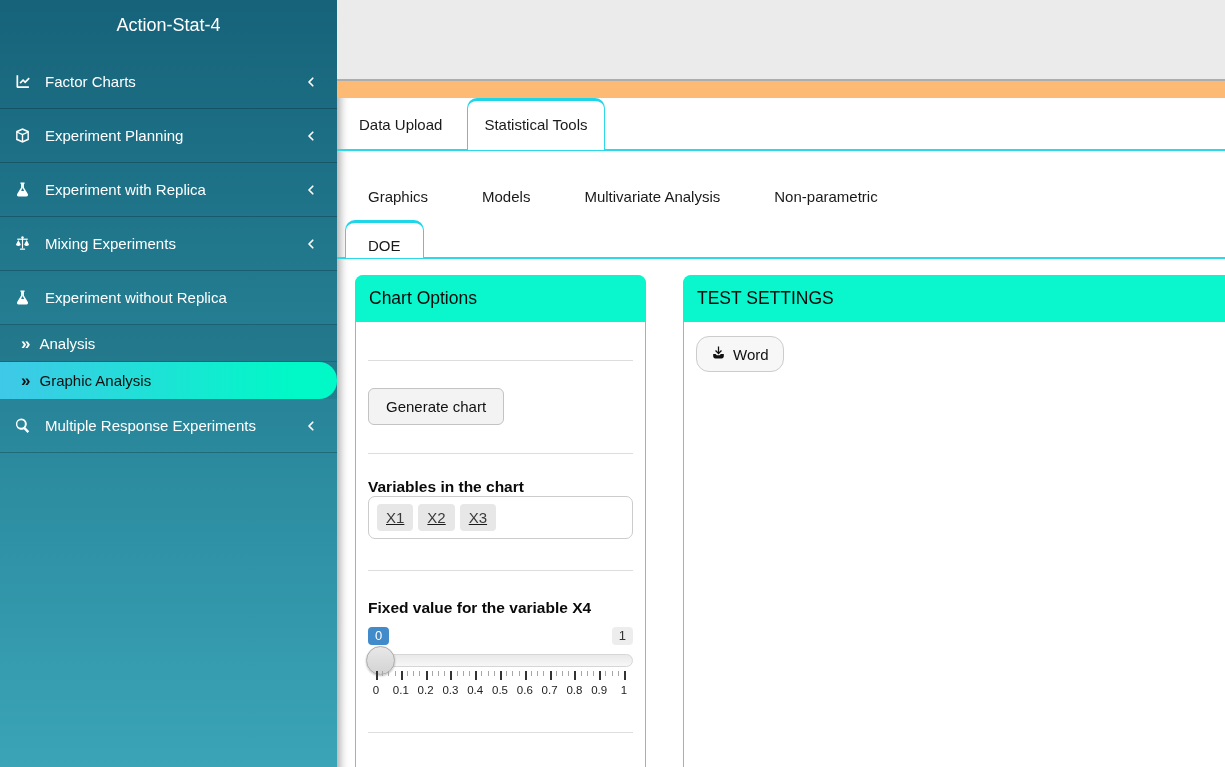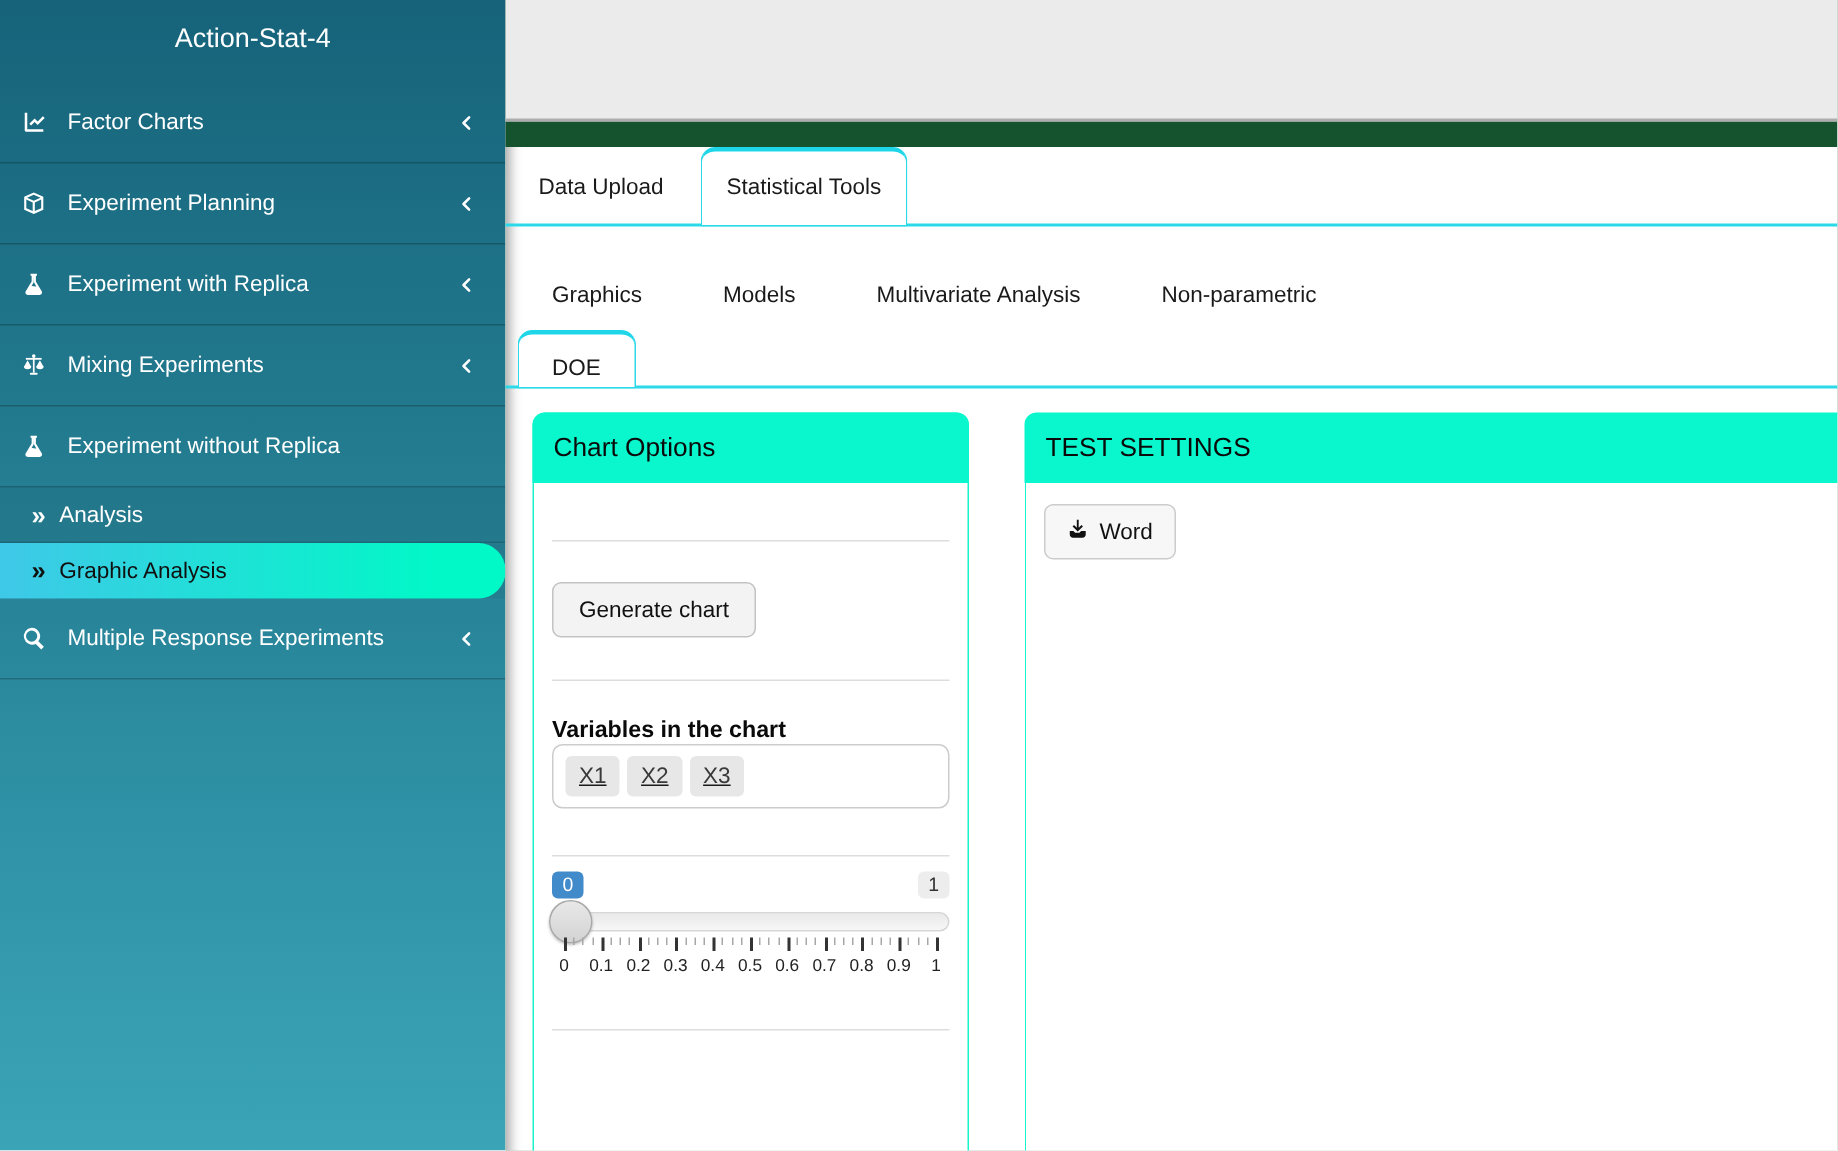--- a/index.html
+++ b/index.html
@@ -19,21 +19,21 @@
   .mi-chevron { position: absolute; right: 20px; top: 50%; transform: translateY(-50%); display: inline-flex; }
   .mi-chevron svg { width: 12px; height: 12px; }
   .submenu { background: rgba(0,0,0,.05); }
   .submenu-item { height: 37px; display: flex; align-items: center; padding: 0 14px 0 21px;
     font-size: 15px; border-bottom: 1px solid rgba(0,0,0,.15); cursor: pointer; }
   .submenu-item.active { border-bottom: none;
     background: linear-gradient(90deg, #3fc8e8 0%, #00f9c6 88%); color: #101010; border-radius: 0 18px 18px 0; }
   .sub-icon { font-size: 17px; font-weight: bold; margin-right: 9px; line-height: 1; }
 
   
-  .main { position: absolute; left: 337px; top: 0; width: 888px; height: 767px; background: #14532d; }
+  .main { position: absolute; left: 337px; top: 0; width: 888px; height: 767px; background: #fdba74; }
   .topbar { height: 81px; background: #ebebeb; border-bottom: 2px solid #adadad; }
   .content { position: relative; height: 684px; background: #fff;
     box-shadow: inset 10px 0 8px -7px rgba(0,0,0,.35); }
 
   .nav { display: flex; align-items: flex-end; border-bottom: 2px solid #2bd9e9; }
   .nav1 { margin-top: 17px; padding-left: 5px; }
   .tab { padding: 15px 16px; font-size: 15px; color: #1a1a1a; cursor: pointer;
     border: 1px solid transparent; border-top: 3px solid transparent; margin-right: 8px; white-space: nowrap; }
   .tab.active { background: #fff; border: 1px solid #2bd9e9; border-top: 3px solid #1fd6e9;
     border-radius: 10px 10px 0 0; margin-bottom: -2px; padding-bottom: 17px; }
@@ -73,21 +73,21 @@
   .handle { position: absolute; left: -3px; top: -9px; width: 29px; height: 29px; border-radius: 50%;
     background: linear-gradient(#e8e8e8, #d3d3d3); border: 1px solid #a9a9a9;
     box-shadow: 0 1px 2px rgba(0,0,0,.25); cursor: grab; }
   .grid { position: relative; height: 10px; margin: 4px 9px 0 8px; }
   .tick { position: absolute; top: 0; width: 1px; height: 5px; background: #a7a7a7; }
   .tick.major { width: 2px; height: 9px; background: #333; }
   .slider-labels { position: relative; height: 14px; margin: 3px 9px 0 8px; font-size: 11.5px; color: #222; }
   .slider-labels span { position: absolute; transform: translateX(-50%); white-space: nowrap; }
   .hr4 { margin-top: 34px; }
   .word-btn { display: inline-flex; align-items: center; gap: 7px; margin-top: 2px;
-    background: #f7f7f7; border-color: #ccc; padding: 8px 14px; }
+    background: #f7f7f7; border-color: #ccc; padding: 8px 14px; border-radius: 13px; }
   .word-btn svg { width: 15px; height: 15px; }
 </style>
 </head>
 <body>
 
 <div class="app">
 
   <div class="sidebar">
     <div class="sidebar-header">Action-Stat-4</div>
     <div class="menu" id="sidebar-menu">
@@ -212,20 +212,21 @@
             <hr>
             <button class="btn gen-btn">Generate chart</button>
             <hr class="hr2">
             <div class="field-label">Variables in the chart</div>
             <div class="var-box" id="var-box">
                 <span class="var-tag">X1</span>
                 <span class="var-tag">X2</span>
                 <span class="var-tag">X3</span>
               </div>
             <hr class="hr3">
+            <div class="field-label slider-label">Fixed value for the variable X4</div>
             <div class="slider">
               <span class="badge badge-value">0</span>
               <span class="badge badge-max">1</span>
               <div class="track">
                 <div class="handle"></div>
               </div>
               <div class="grid" id="slider-grid">
                   <span class="tick major" style="left: 0%;"></span>
                   <span class="tick" style="left: 2.5%;"></span>
                   <span class="tick" style="left: 5%;"></span>

